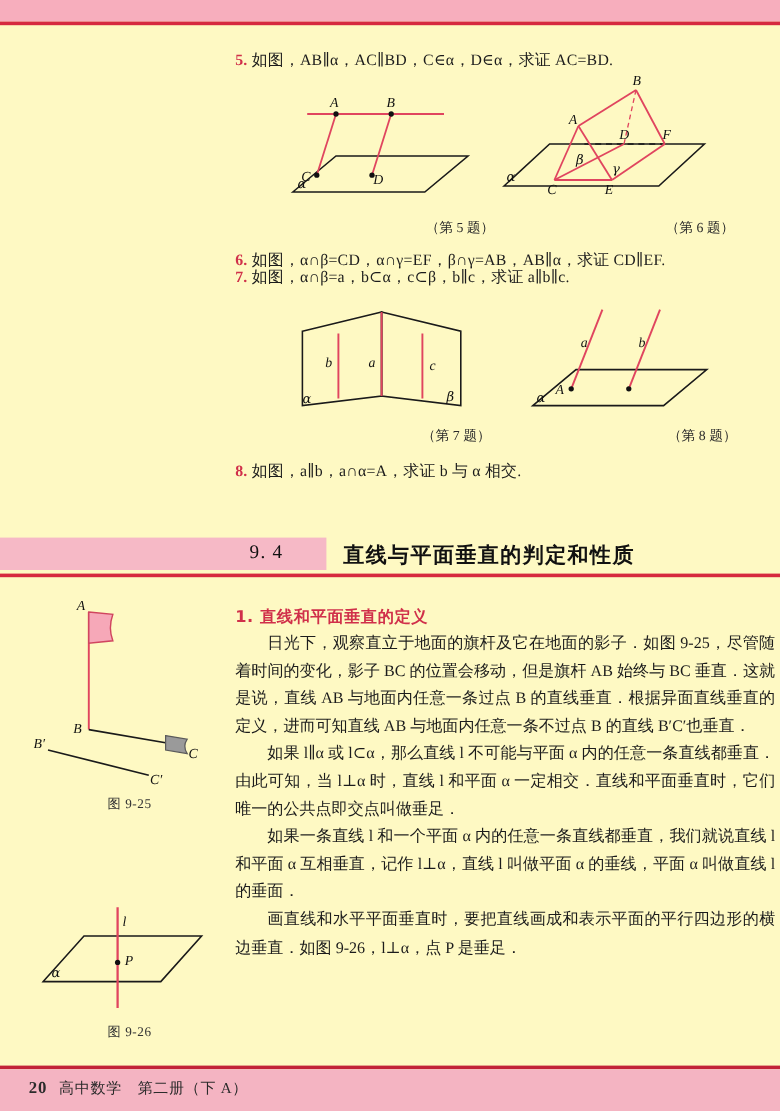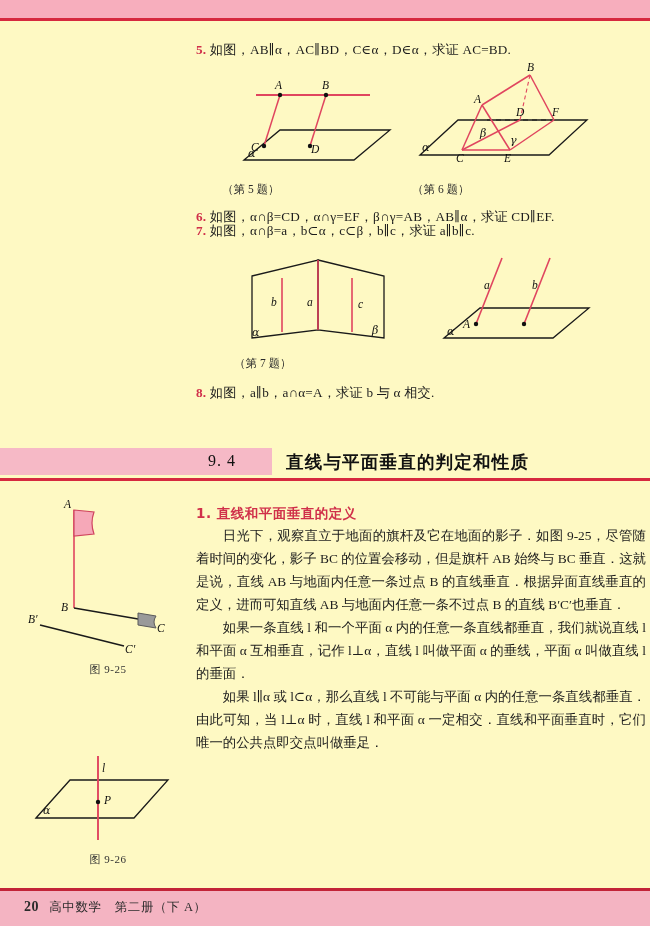--- a/index.html
+++ b/index.html
@@ -49,21 +49,21 @@
     letter-spacing: .2px;
   }
   .prob .num {
     color: #d0304a;
     font-weight: bold;
     font-family: "Liberation Serif", serif;
   }
   
   .cap {
     font-size: 11.5px;
-    text-align: left;
+    text-align: right;
     color: #2a2a2a;
     font-family: "Liberation Serif", serif;
   }
   .sidecap {
     font-size: 11px;
     text-align: center;
     color: #333;
     font-family: "Liberation Serif", serif;
     letter-spacing: .5px;
   }
@@ -258,39 +258,41 @@
 
       <line x1="116" y1="2" x2="90" y2="68" stroke="#e0455f" stroke-width="1.6"></line>
       <circle cx="42" cy="68" r="2.2" fill="#111"></circle>
       <circle cx="90" cy="68" r="2.2" fill="#111"></circle>
       <text x="50" y="33" font-size="11.5" font-style="italic" font-family="Liberation Serif, serif" fill="#111">a</text>
       <text x="98" y="33" font-size="11.5" font-style="italic" font-family="Liberation Serif, serif" fill="#111">b</text>
       <text x="29" y="72" font-size="11.5" font-style="italic" font-family="Liberation Serif, serif" fill="#111">A</text>
       <text x="13" y="79" font-size="11" font-style="italic" font-family="DejaVu Serif, serif" fill="#111">α</text>
     </svg>
   </div>
+  <div class="cap" style="position:absolute; left:434px; top:356px; width:180px;">（第 8 题）</div>
 
   <div class="body-col prob" style="top:383px;">
     <span class="num">8.</span>
     <span>如图，a∥b，a∩α=A，求证 b 与 α 相交.</span>
   </div>
 
   <div class="sec-wrap">
     <div class="sec-chip"></div>
     <div class="sec-num">9. 4</div>
     <div class="sec-title">直线与平面垂直的判定和性质</div>
     <div class="sec-rule"></div>
   </div>
 
   <div class="body-col subhead" style="top:505px;">1. 直线和平面垂直的定义</div>
 
   <div class="body-col" style="top:524px; width:450px;">
     <p class="para">日光下，观察直立于地面的旗杆及它在地面的影子．如图 9-25，尽管随着时间的变化，影子 BC 的位置会移动，但是旗杆 AB 始终与 BC 垂直．这就是说，直线 AB 与地面内任意一条过点 B 的直线垂直．根据异面直线垂直的定义，进而可知直线 AB 与地面内任意一条不过点 B 的直线 B′C′也垂直．</p>
+    <p class="para">如果 l∥α 或 l⊂α，那么直线 l 不可能与平面 α 内的任意一条直线都垂直．由此可知，当 l⊥α 时，直线 l 和平面 α 一定相交．直线和平面垂直时，它们唯一的公共点即交点叫做垂足．</p>
     <p class="para">如果一条直线 l 和一个平面 α 内的任意一条直线都垂直，我们就说直线 l 和平面 α 互相垂直，记作 l⊥α，直线 l 叫做平面 α 的垂线，平面 α 叫做直线 l 的垂面．</p>
-    <p class="para">如果 l∥α 或 l⊂α，那么直线 l 不可能与平面 α 内的任意一条直线都垂直．由此可知，当 l⊥α 时，直线 l 和平面 α 一定相交．直线和平面垂直时，它们唯一的公共点即交点叫做垂足．</p>
+    <p class="para">画直线和水平平面垂直时，要把直线画成和表示平面的平行四边形的横边垂直．如图 9-26，l⊥α，点 P 是垂足．</p>
   </div>
 
   <div class="figbox" style="left:28px; top:498px;">
     <svg width="160" height="160" viewBox="0 0 160 160">
 
       <line x1="46" y1="12" x2="46" y2="110" stroke="#e0455f" stroke-width="1.6"></line>
 
       <path d="M46,12 L66,14 Q62,25 66,36 L46,38 Z" fill="#f6a8b8" stroke="#d0455f" stroke-width="1.2"></path>
 
       <line x1="46" y1="110" x2="116" y2="122" stroke="#1a1a1a" stroke-width="1.4"></line>

